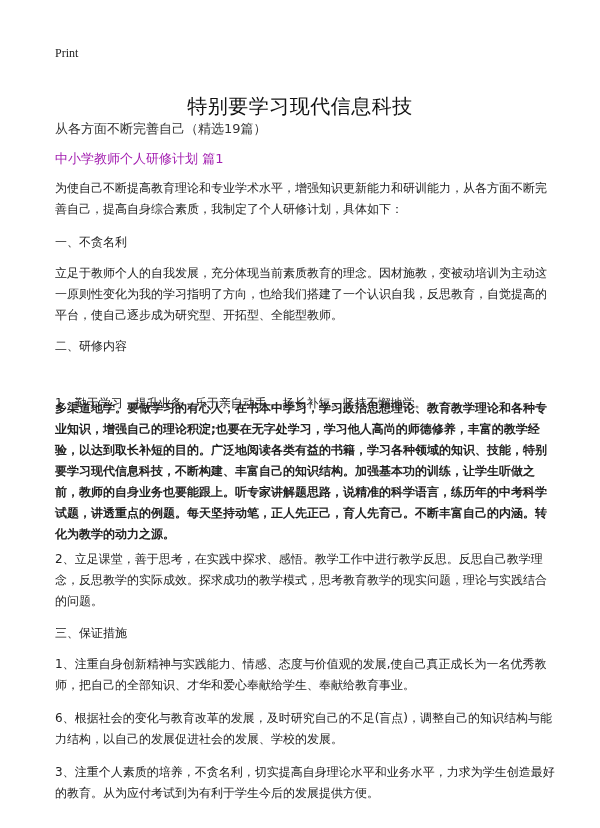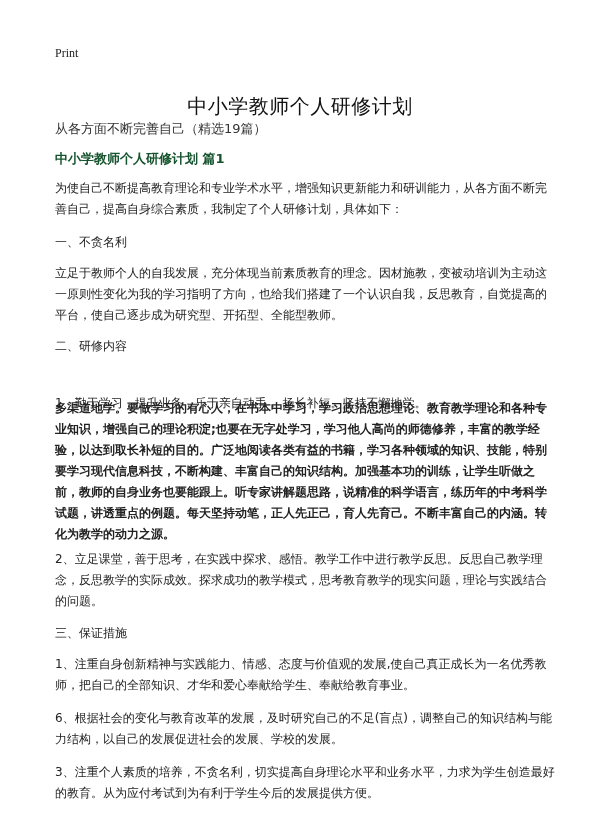--- a/index.html
+++ b/index.html
@@ -3,29 +3,29 @@
 <meta charset="utf-8">
 <style>
   html, body { margin: 0; padding: 0; background: #ffffff; }
   body { width: 600px; height: 828px; overflow: hidden; position: relative;
          font-family: "DejaVu Sans", sans-serif; color: #1a1a1a; }
   .print { position: absolute; left: 55px; top: 46px; font-family: "Liberation Serif", serif;
            font-size: 12px; color: #222; }
   .title { position: absolute; left: 0; width: 600px; top: 80px; text-align: center;
            font-size: 20px; font-weight: normal; color: #111; letter-spacing: 0.5px; }
   .subtitle { position: absolute; left: 55px; top: 120px; font-size: 13px; color: #333; }
-  .heading { position: absolute; left: 55px; top: 150px; font-size: 13px; font-weight: bold; color: #14532d; }
+  .heading { position: absolute; left: 55px; top: 150px; font-size: 13px; font-weight: normal; color: #a21caf; }
   .block { position: absolute; left: 55px; width: 500px; font-size: 12px; line-height: 21px; color: #222; }
   .block p { margin: 0; }
 </style>
 </head>
 <body>
 
 <div class="print">Print</div>
-<h1 class="title">中小学教师个人研修计划</h1>
+<h1 class="title">特别要学习现代信息科技</h1>
 <div class="subtitle">从各方面不断完善自己（精选19篇）</div>
 <div class="heading">中小学教师个人研修计划 篇1</div>
 
 <div class="block" style="top:178px;">
     <p>为使自己不断提高教育理论和专业学术水平，增强知识更新能力和研训能力，从各方面不断完善自己，提高自身综合素质，我制定了个人研修计划，具体如下：</p>
   </div>
 <div class="block" style="top:232px;">
     <p>一、不贪名利</p>
   </div>
 <div class="block" style="top:263px;">

